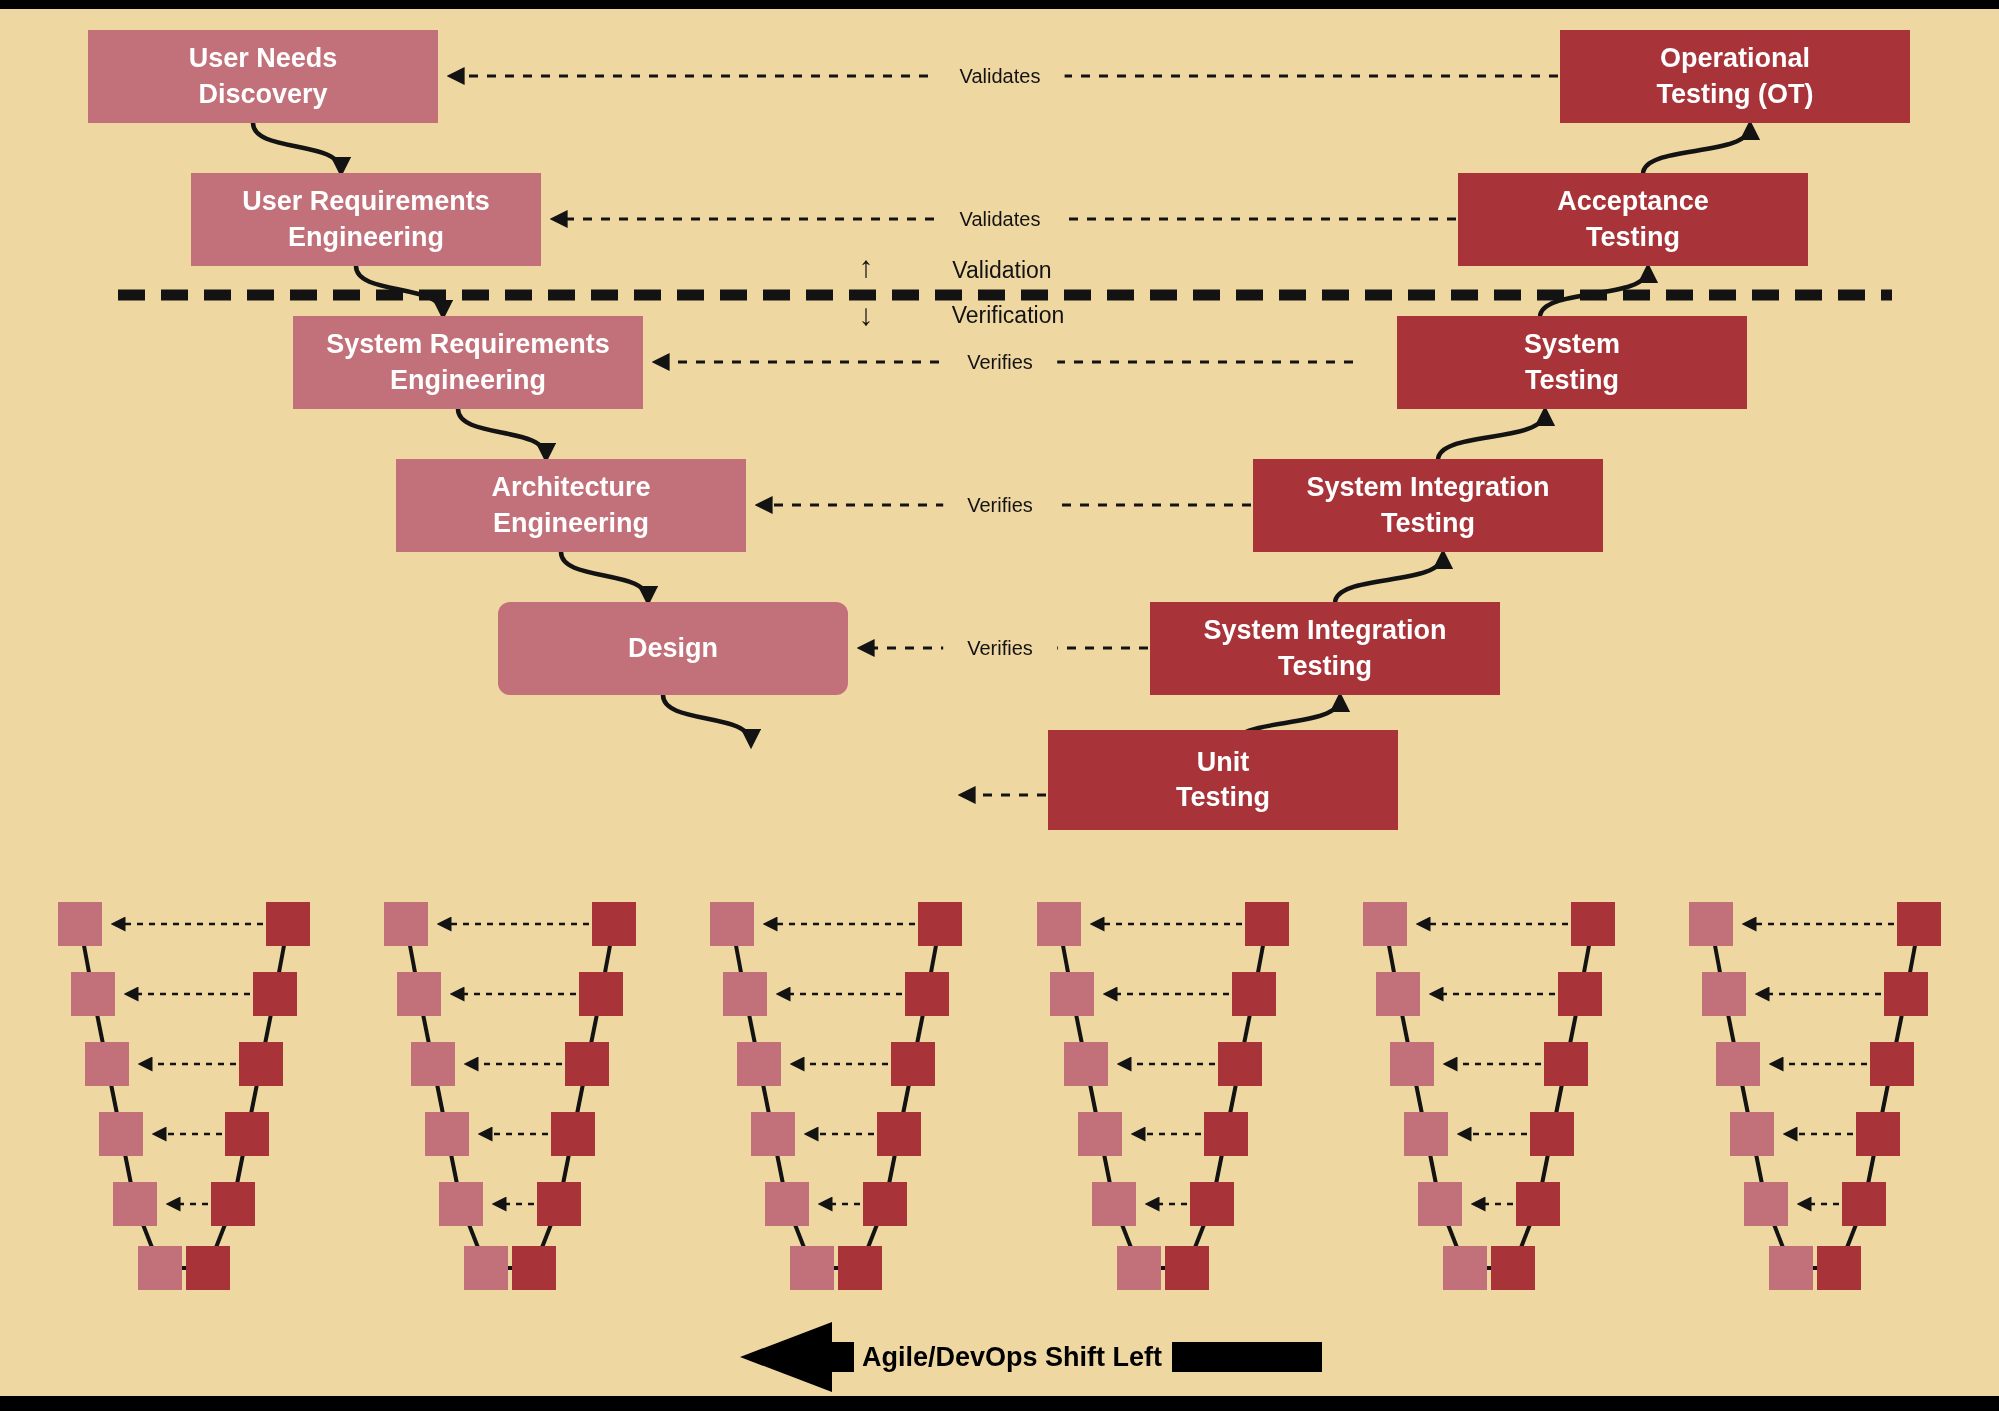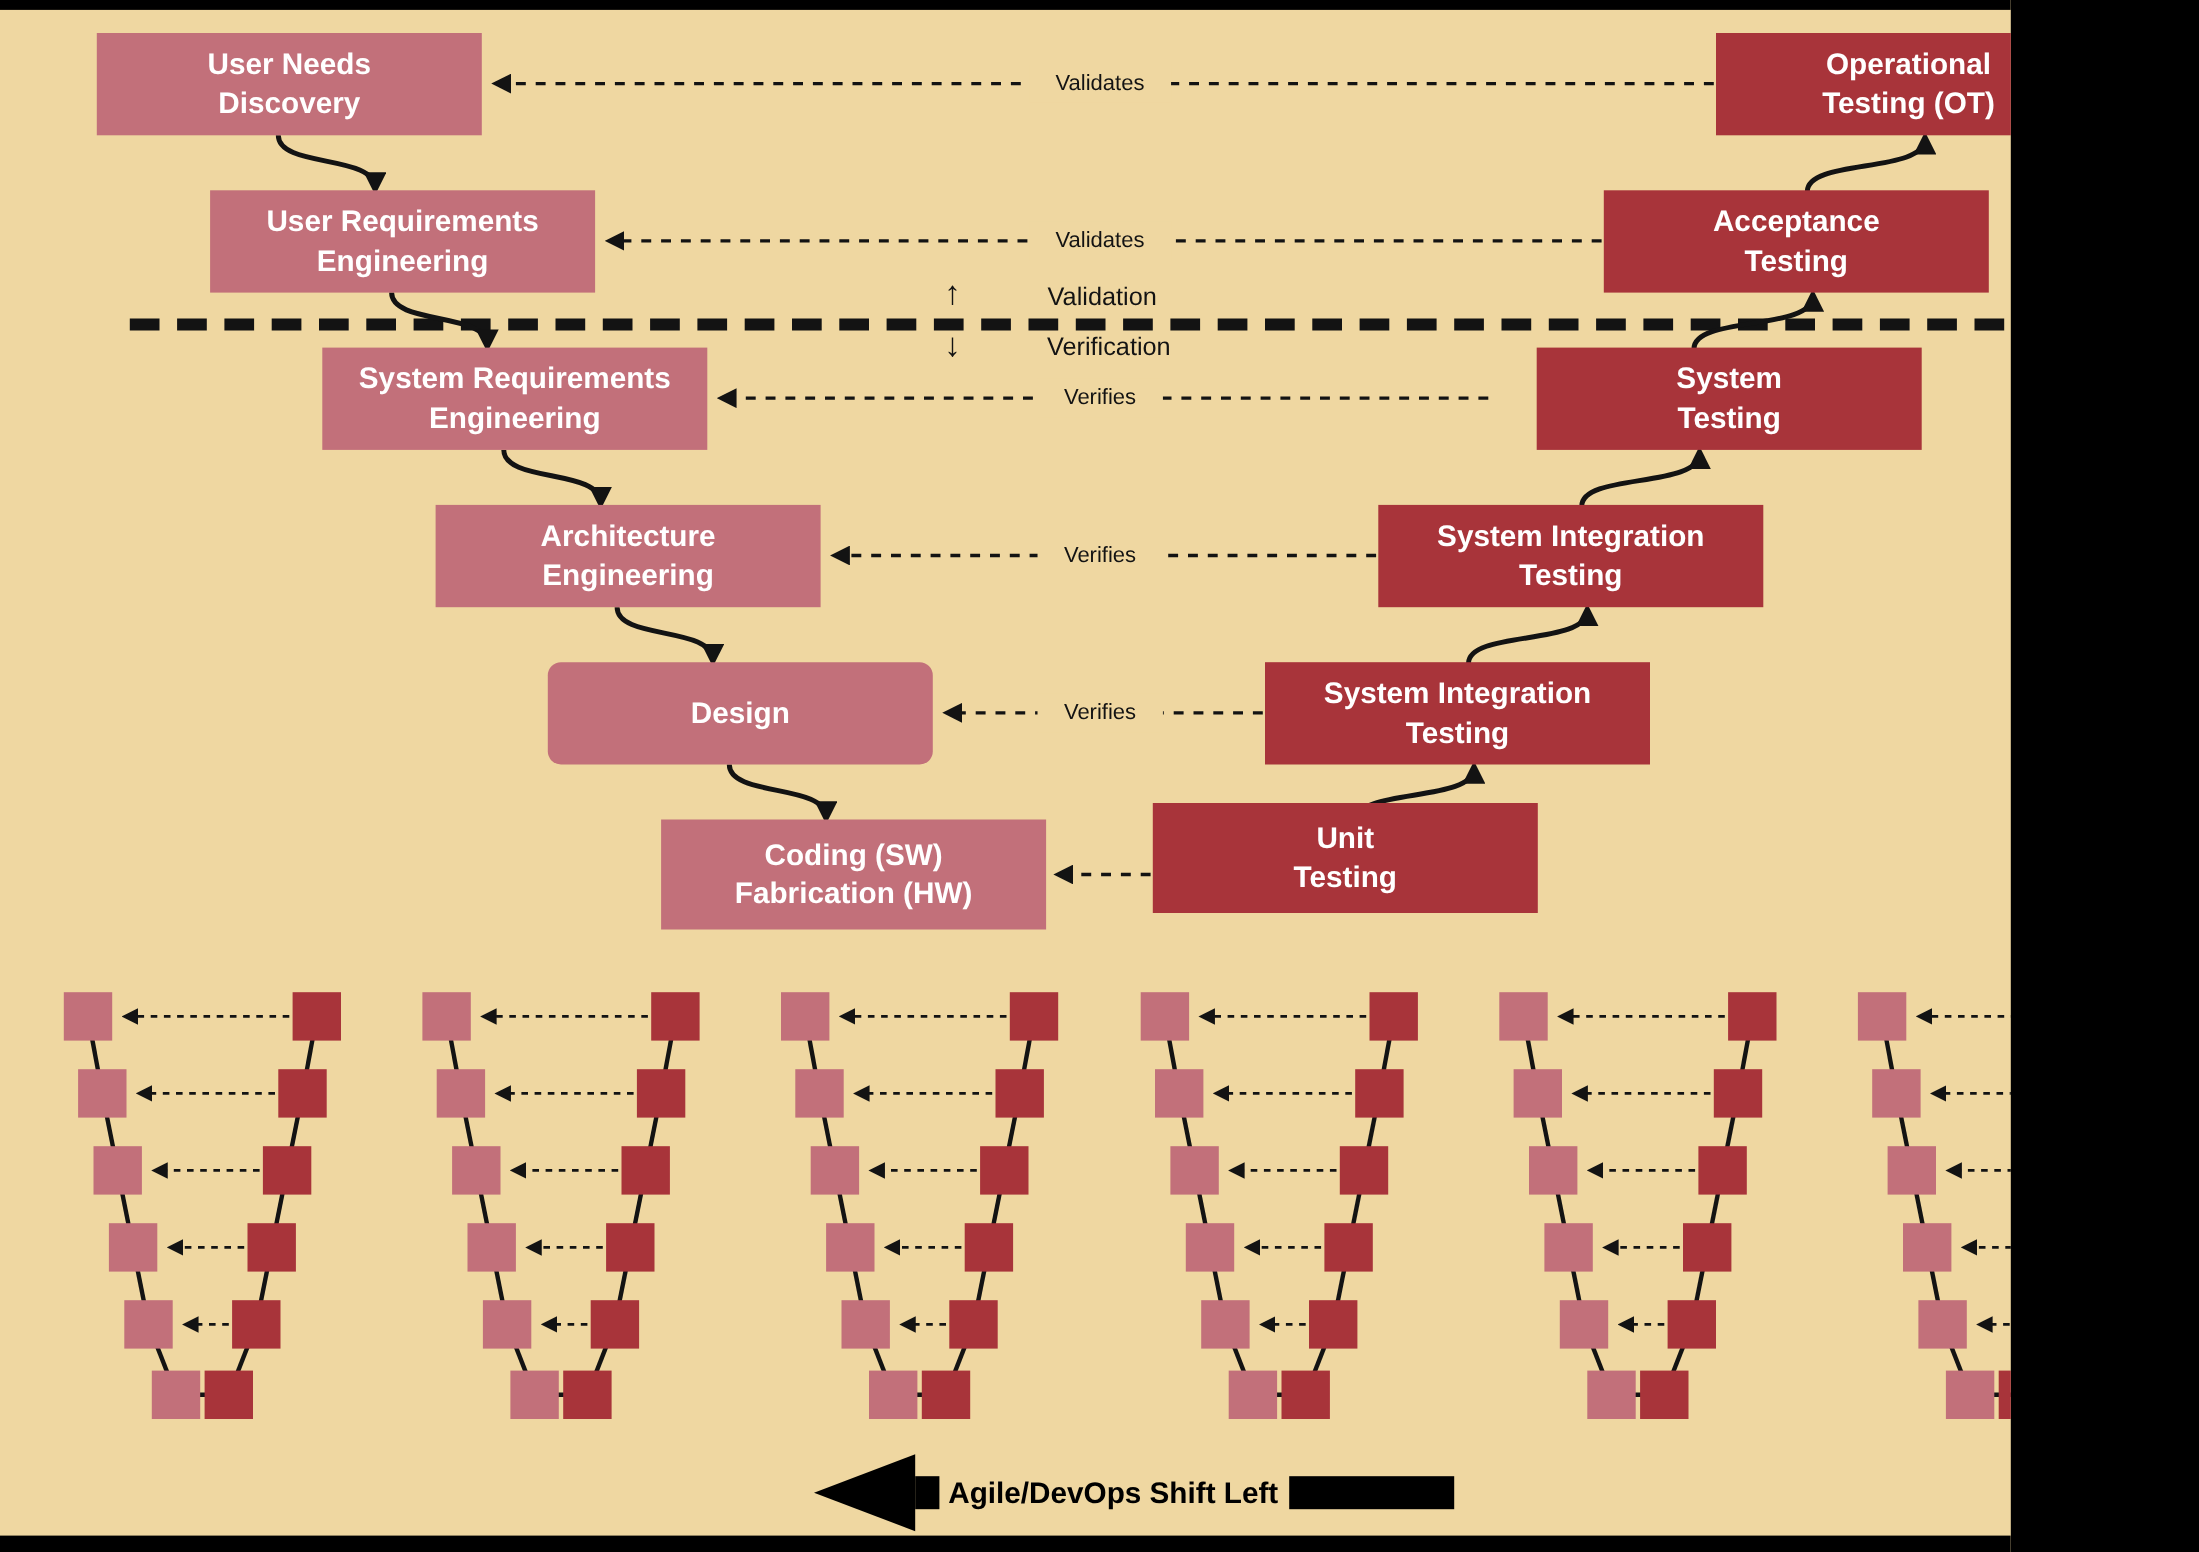--- a/index.html
+++ b/index.html
@@ -1,18 +1,18 @@
 <!DOCTYPE html>
 <html style="--bg: #efd7a1; --left-box: #c2707a; --right-box: #a8343a;"><head>
 <meta charset="utf-8">
 <style>
   html,body{margin:0;padding:0;background:#000;}
   .stage{
     position:relative;
-    width:1828px;height:1411px;
+    width:1999px;height:1411px;
     background:var(--bg,#efd7a1);
     overflow:hidden;
     font-family:"Liberation Sans", sans-serif;
   }
   .edge-bar{position:absolute;left:0;width:100%;background:#000;}
   .edge-bar.top{top:0;height:9px;}
   .edge-bar.bottom{bottom:0;height:15px;}
 
   .layer{position:absolute;left:0;top:0;z-index:1;}
 
@@ -108,24 +108,20 @@
     <span>System Requirements
 Engineering</span>
   </div>
   <div class="vbox left" style="left:396px;top:459px;">
     <span>Architecture
 Engineering</span>
   </div>
   <div class="vbox left" style="left:498px;top:602px;border-radius:12px;">
     <span>Design</span>
   </div>
-  <div class="vbox left tall" style="left:601px;top:745px;">
-    <span>Coding (SW)
-Fabrication (HW)</span>
-  </div>
 
   <div class="vbox right" style="left:1560px;top:30px;">
     <span>Operational
 Testing (OT)</span>
   </div>
   <div class="vbox right" style="left:1458px;top:173px;justify-content:center;">
     <span>Acceptance
 Testing</span>
   </div>
   <div class="vbox right" style="left:1397px;top:316px;">

